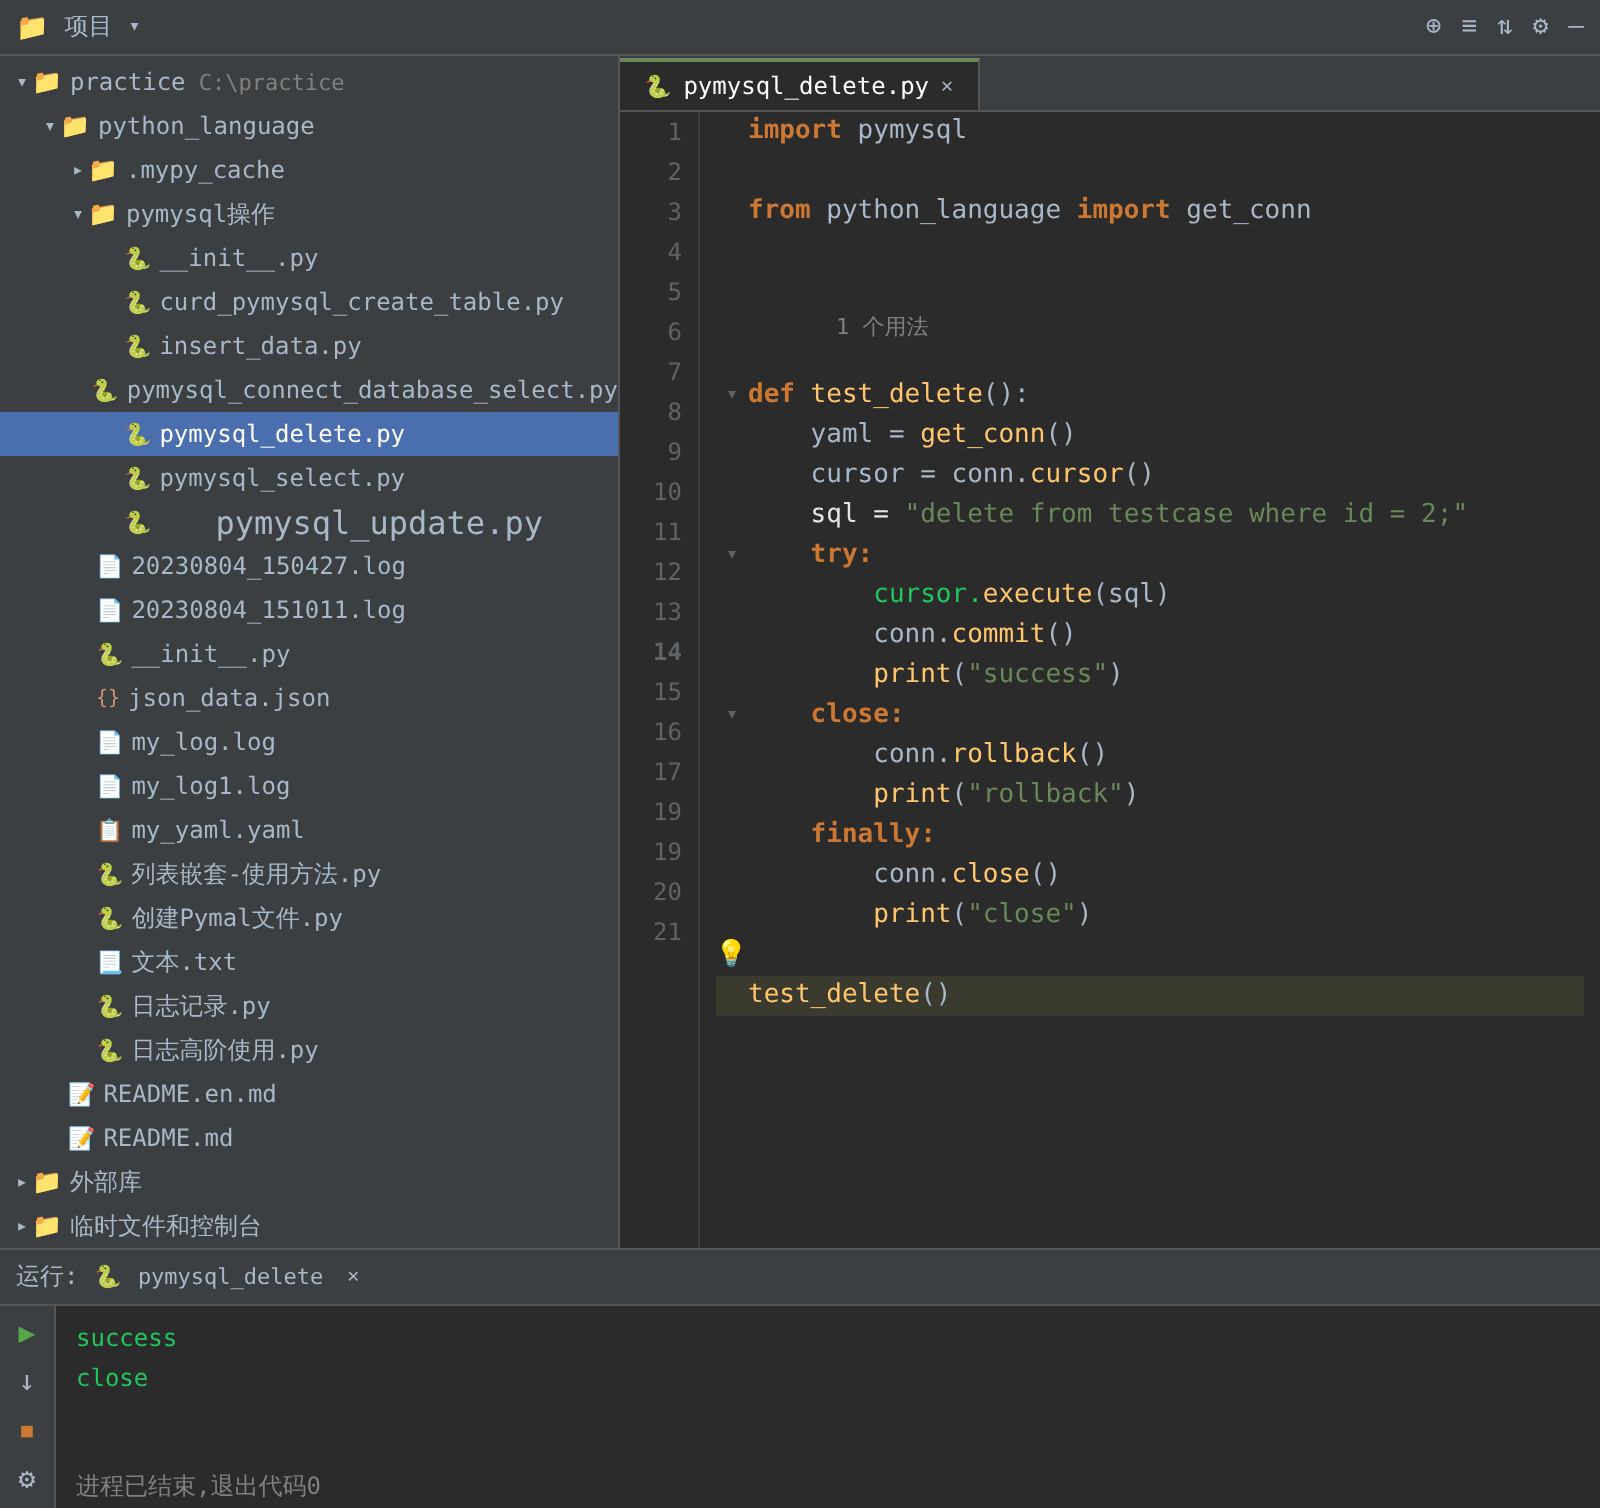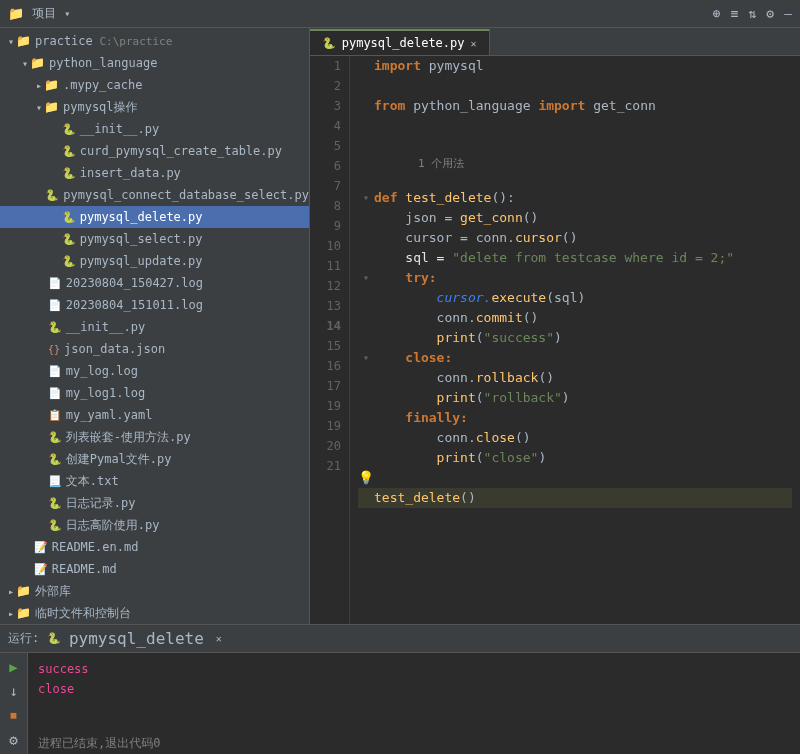--- a/index.html
+++ b/index.html
@@ -36,21 +36,21 @@
     .code-text { flex: 1; }
 
     
     .run-panel { height: 130px; background: #2b2b2b; border-top: 1px solid #555; display: flex; flex-direction: column; flex-shrink: 0; }
     .run-tab-bar { height: 28px; background: #3c3f41; display: flex; align-items: center; padding: 0 8px; gap: 8px; border-bottom: 1px solid #555; flex-shrink: 0; }
     .run-content { display: flex; flex: 1; overflow: hidden; }
     .run-sidebar-icons { width: 28px; background: #3c3f41; display: flex; flex-direction: column; align-items: center; padding: 4px 0; gap: 4px; border-right: 1px solid #555; }
     .run-icon-btn { color: #a9b7c6; cursor: pointer; font-size: 14px; width: 22px; height: 22px; display: flex; align-items: center; justify-content: center; }
     .run-icon-btn.green { color: #57a64a; }
     .run-output { flex: 1; padding: 6px 10px; font-size: 12px; line-height: 20px; color: #a9b7c6; overflow-y: auto; }
-    .run-output .output-line { color: #ec4899; }
+    .run-output .output-line { color: #22c55e; }
     .run-status { color: #808080; font-size: 12px; padding: 2px 10px; }
   </style>
 </head>
 <body>
 
 <div class="top-bar">
   <span style="color:#a9b7c6; font-size:13px;">📁</span>
   <span style="color:#a9b7c6; font-size:12px;">项目</span>
   <span style="color:#a9b7c6; font-size:10px; cursor:pointer;">▾</span>
   <div style="display:flex; gap:10px; margin-left:auto;">
@@ -123,21 +123,21 @@
         <div class="tree-item">
           <span class="indent" style="width: 42px; display: inline-block;"></span>
           <span style="width: 12px; display: inline-block;"></span>
           <span style="margin-right: 4px; font-size: 11px;">🐍</span>
           <span style="font-size: 12px;">pymysql_select.py</span>
         </div>
         <div class="tree-item">
           <span class="indent" style="width: 42px; display: inline-block;"></span>
           <span style="width: 12px; display: inline-block;"></span>
           <span style="margin-right: 4px; font-size: 11px;">🐍</span>
-          <span style="font-size: 12px;">pymysql_update.py</span>
+          <span style="font-size: 16px; margin-left: 28px;">pymysql_update.py</span>
         </div>
         <div class="tree-item">
           <span class="indent" style="width: 28px; display: inline-block;"></span>
           <span style="width: 12px; display: inline-block;"></span>
           <span style="margin-right: 4px; font-size: 11px;">📄</span>
           <span style="font-size: 12px;">20230804_150427.log</span>
         </div>
         <div class="tree-item">
           <span class="indent" style="width: 28px; display: inline-block;"></span>
           <span style="width: 12px; display: inline-block;"></span>
@@ -266,45 +266,45 @@
           <div style="height: 20px; line-height: 20px;">21</div>
         </div>
       <div class="code-content" id="code-content">
           <div class="code-line"><span class="gutter"></span><span class="code-text"><span style="color: rgb(204, 120, 50); font-weight: bold;">import</span><span style="color: rgb(169, 183, 198);"> pymysql</span></span></div>
           <div class="code-line"><span class="gutter"></span><span class="code-text"></span></div>
           <div class="code-line"><span class="gutter"></span><span class="code-text"><span style="color: rgb(204, 120, 50); font-weight: bold;">from</span><span style="color: rgb(169, 183, 198);"> python_language </span><span style="color: rgb(204, 120, 50); font-weight: bold;">import</span><span style="color: rgb(169, 183, 198);"> get_conn</span></span></div>
           <div class="code-line"><span class="gutter"></span><span class="code-text"></span></div>
           <div class="code-line"><span class="gutter"></span><span class="code-text"></span></div>
           <div style="height: 16px; line-height: 16px; font-size: 11px; color: rgb(128, 128, 128); padding-left: 60px;">1 个用法</div>
           <div class="code-line" style="position: relative; margin-top: 16px;"><span class="gutter" style="color: rgb(96, 99, 102); font-size: 10px;">▾</span><span class="code-text"><span style="color: rgb(204, 120, 50); font-weight: bold;">def</span><span style="color: rgb(255, 198, 109);"> test_delete</span><span style="color: rgb(169, 183, 198);">():</span></span></div>
-          <div class="code-line"><span class="gutter"></span><span class="code-text"><span style="color: rgb(169, 183, 198);">    json = </span><span style="color: rgb(255, 198, 109);">get_conn</span><span style="color: rgb(169, 183, 198);">()</span></span></div>
+          <div class="code-line"><span class="gutter"></span><span class="code-text"><span style="color: rgb(169, 183, 198);">    yaml = </span><span style="color: rgb(255, 198, 109);">get_conn</span><span style="color: rgb(169, 183, 198);">()</span></span></div>
           <div class="code-line"><span class="gutter"></span><span class="code-text"><span style="color: rgb(169, 183, 198);">    cursor = conn.</span><span style="color: rgb(255, 198, 109);">cursor</span><span style="color: rgb(169, 183, 198);">()</span></span></div>
           <div class="code-line"><span class="gutter"></span><span class="code-text"><span style="color: #e5e5e5;">    sql = </span><span style="color: rgb(106, 135, 89);">"delete from testcase where id = 2;"</span></span></div>
           <div class="code-line"><span class="gutter" style="color: rgb(96, 99, 102); font-size: 10px;">▾</span><span class="code-text"><span style="color: rgb(204, 120, 50); font-weight: bold;">    try:</span></span></div>
-          <div class="code-line"><span class="gutter"></span><span class="code-text"><span style="color: #3b82f6; font-style: italic;">        cursor.</span><span style="color: rgb(255, 198, 109);">execute</span><span style="color: rgb(169, 183, 198);">(sql)</span></span></div>
+          <div class="code-line"><span class="gutter"></span><span class="code-text"><span style="color: #22c55e;">        cursor.</span><span style="color: rgb(255, 198, 109);">execute</span><span style="color: rgb(169, 183, 198);">(sql)</span></span></div>
           <div class="code-line"><span class="gutter"></span><span class="code-text"><span style="color: rgb(169, 183, 198);">        conn.</span><span style="color: rgb(255, 198, 109);">commit</span><span style="color: rgb(169, 183, 198);">()</span></span></div>
           <div class="code-line"><span class="gutter"></span><span class="code-text"><span style="color: rgb(255, 198, 109);">        print</span><span style="color: rgb(169, 183, 198);">(</span><span style="color: rgb(106, 135, 89);">"success"</span><span style="color: rgb(169, 183, 198);">)</span></span></div>
           <div class="code-line"><span class="gutter" style="color: rgb(96, 99, 102); font-size: 10px;">▾</span><span class="code-text"><span style="color: rgb(204, 120, 50); font-weight: bold;">    close:</span></span></div>
           <div class="code-line"><span class="gutter"></span><span class="code-text"><span style="color: rgb(169, 183, 198);">        conn.</span><span style="color: rgb(255, 198, 109);">rollback</span><span style="color: rgb(169, 183, 198);">()</span></span></div>
           <div class="code-line"><span class="gutter"></span><span class="code-text"><span style="color: rgb(255, 198, 109);">        print</span><span style="color: rgb(169, 183, 198);">(</span><span style="color: rgb(106, 135, 89);">"rollback"</span><span style="color: rgb(169, 183, 198);">)</span></span></div>
           <div class="code-line"><span class="gutter"></span><span class="code-text"><span style="color: rgb(204, 120, 50); font-weight: bold;">    finally:</span></span></div>
           <div class="code-line"><span class="gutter"></span><span class="code-text"><span style="color: rgb(169, 183, 198);">        conn.</span><span style="color: rgb(255, 198, 109);">close</span><span style="color: rgb(169, 183, 198);">()</span></span></div>
           <div class="code-line"><span class="gutter"></span><span class="code-text"><span style="color: rgb(255, 198, 109);">        print</span><span style="color: rgb(169, 183, 198);">(</span><span style="color: rgb(106, 135, 89);">"close"</span><span style="color: rgb(169, 183, 198);">)</span></span></div>
           <div class="code-line"><span class="gutter" style="color: rgb(244, 200, 66);">💡</span><span class="code-text"></span></div>
           <div class="code-line highlighted"><span class="gutter"></span><span class="code-text"><span style="color: rgb(255, 198, 109);">test_delete</span><span style="color: rgb(169, 183, 198);">()</span></span></div>
         </div>
     </div>
   </div>
 </div>
 
 <div class="run-panel">
   <div class="run-tab-bar">
     <span style="color:#a9b7c6; font-size:12px;">运行:</span>
     <span style="color:#6a8759; font-size:11px;">🐍</span>
-    <span style="color:#a9b7c6; font-size:16px;">pymysql_delete</span>
+    <span style="color:#a9b7c6; font-size:11px;">pymysql_delete</span>
     <span style="color:#a9b7c6; font-size:10px; cursor:pointer; margin-left:4px;">✕</span>
   </div>
   <div class="run-content">
     <div class="run-sidebar-icons">
       <div class="run-icon-btn green">▶</div>
       <div class="run-icon-btn">↓</div>
       <div class="run-icon-btn" style="color:#cc7832;">⏹</div>
       <div class="run-icon-btn">⚙</div>
     </div>
     <div style="flex:1; display:flex; flex-direction:column; overflow:hidden;">

